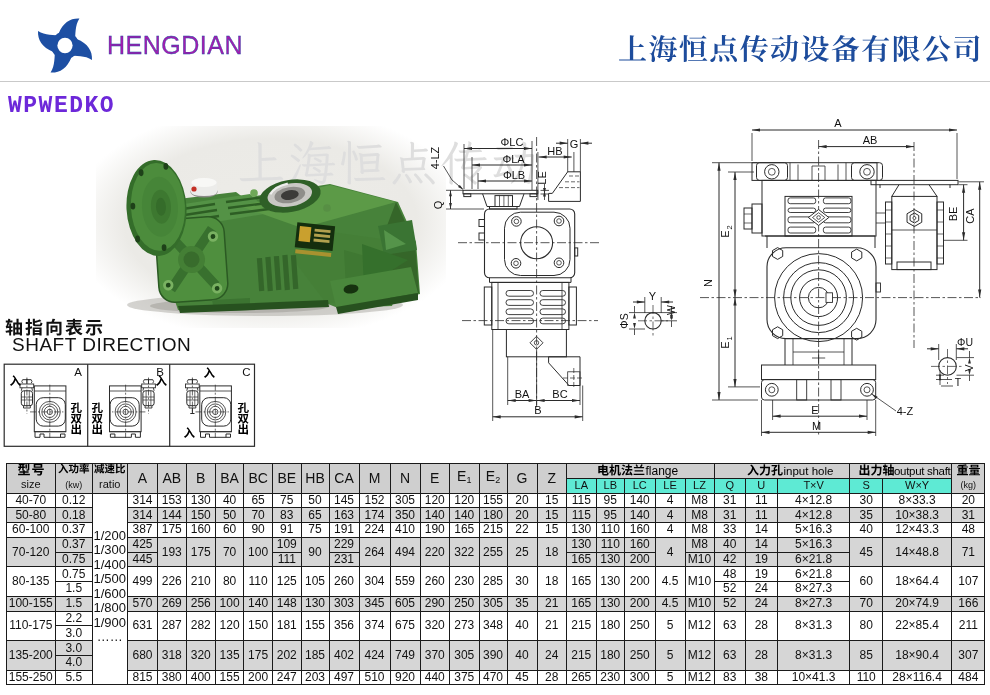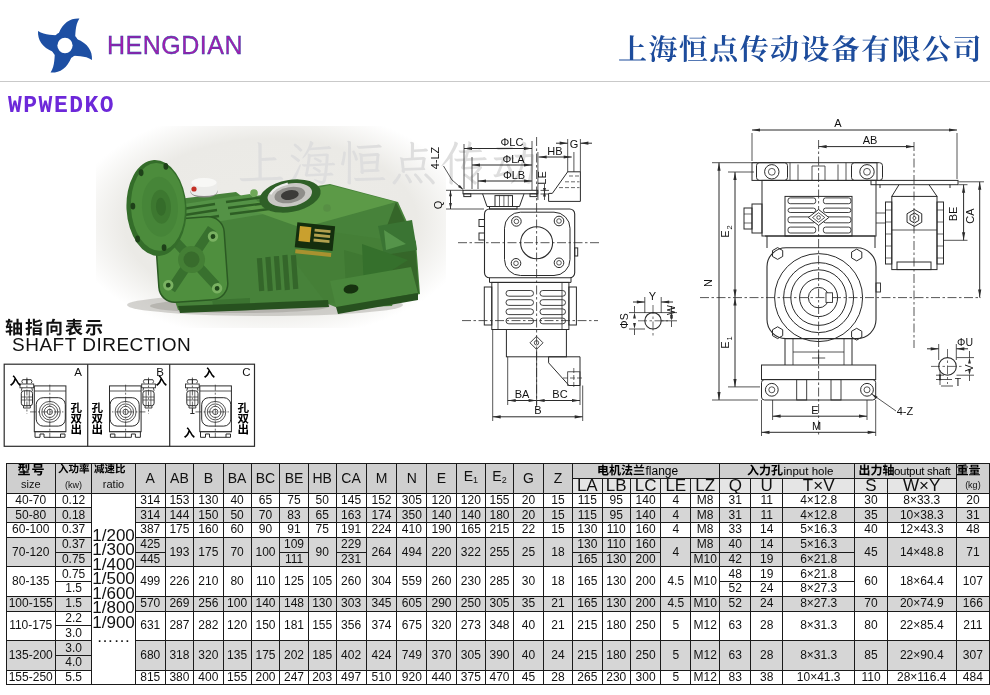--- a/index.html
+++ b/index.html
@@ -4,27 +4,27 @@
 * { margin:0; padding:0; box-sizing:border-box; }
 body { width:990px; height:695px; position:relative; background:#fff;
   font-family:"Liberation Sans", sans-serif; overflow:hidden; }
 .abs { position:absolute; }
 
 #spec { position:absolute; left:5.5px; top:462.5px; border-collapse:collapse; table-layout:fixed; border:1.5px solid #111; }
 #spec td { border:1px solid #1a1a1a; text-align:center; vertical-align:middle;
   font-size:12px; color:#111; padding:0; height:14.77px; line-height:13px; white-space:nowrap; overflow:visible; }
 #spec tr.h1 td { height:30px; background:#cfcfcf; font-size:14px; }
 #spec tr.h1 td.hg { height:14.5px; }
-#spec tr.h2 td { height:14.5px; background:#e5e5e5; font-size:17px; }
+#spec tr.h2 td { height:14.5px; background:#5eead4; font-size:11px; }
 #spec td.hc .lat { font-size:11px; }
 #spec td.hc .lat2 { font-size:9px; }
 #spec tr.h1 td.hc { font-size:10px; line-height:13px; }
 #spec tr.g td { background:#d6d6d6; }
 #spec tr.w td { background:#fff; }
-#spec td.ratio { background:#fff !important; font-size:17px; line-height:14.55px; vertical-align:top; padding-top:35px;border-radius:6px; }
+#spec td.ratio { background:#fff !important; font-size:13px; line-height:14.55px; vertical-align:top; padding-top:35px;border-radius:6px; }
 #spec sub { font-size:9px; vertical-align:-2px; }
 
 #heng { position:absolute; left:107px; top:30.5px; font-size:25px; color:#a21caf; letter-spacing:0.5px; -webkit-text-stroke:0.35px #1b4fa0; }
 #divider { position:absolute; left:0; top:80.5px; width:990px; height:1px; background:#c9c9c9; }
 #wpwedko { position:absolute; left:8px; top:93px; font-size:23px; font-weight:bold; color:#6d28d9; letter-spacing:1.5px;font-family:Liberation Mono, monospace; }
 #shaftdir { position:absolute; left:12px; top:333.5px; font-size:19px; color:#111; letter-spacing:0.5px; }
 </style></head>
 <body>
 
 <svg class="abs" style="left:37px;top:16px" width="56" height="58" viewBox="0 0 56 58">
@@ -924,21 +924,21 @@
         <td rowspan="2">24</td>
         <td rowspan="2">215</td>
         <td rowspan="2">180</td>
         <td rowspan="2">250</td>
         <td rowspan="2">5</td>
         <td rowspan="2">M12</td>
         <td rowspan="2">63</td>
         <td rowspan="2">28</td>
         <td rowspan="2">8×31.3</td>
         <td rowspan="2">85</td>
-        <td rowspan="2">22×90.4</td>
+        <td rowspan="2">18×90.4</td>
         <td rowspan="2">307</td>
       </tr>
 <tr class="g">
         <td>4.0</td>
       </tr>
 <tr class="w">
         <td>155-250</td>
         <td>5.5</td>
         <td>815</td>
         <td>380</td>

